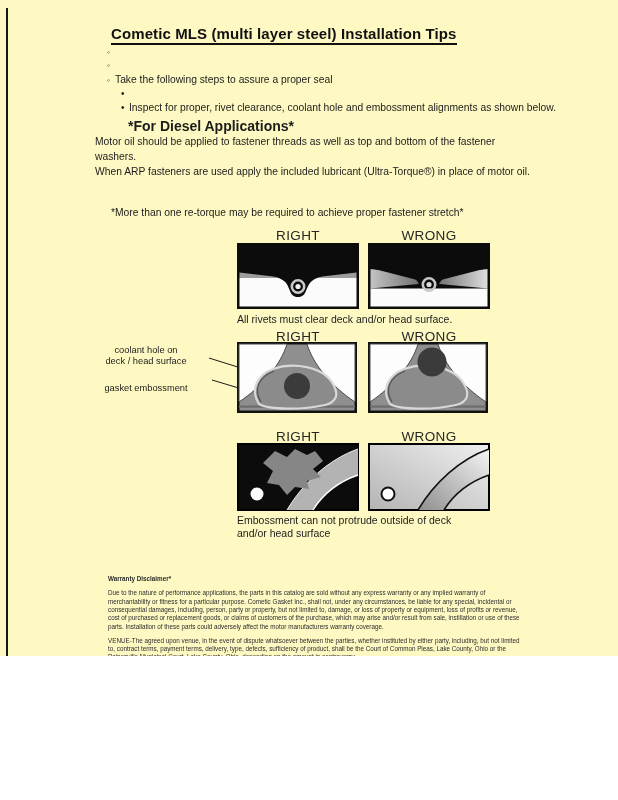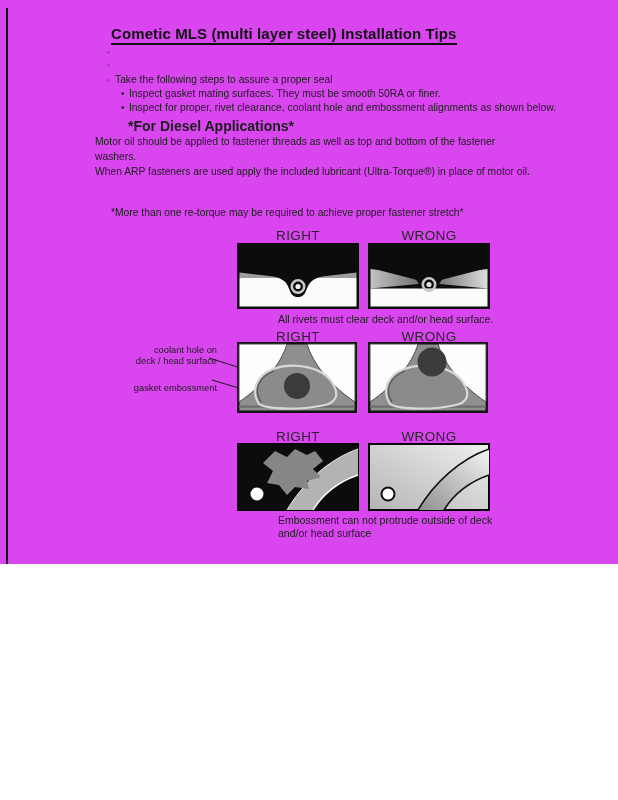--- a/index.html
+++ b/index.html
@@ -1,38 +1,38 @@
 <!DOCTYPE html>
 <html><head>
 <meta charset="utf-8">
 <style>
   html,body{margin:0;padding:0;background:#ffffff;}
   .page{
-    position:relative;width:618px;height:564px;background:#d946ef;
+    position:relative;width:618px;height:656px;background:#fef9c3;
     font-family:"Liberation Sans","DejaVu Sans",sans-serif;color:#1c1c1c;overflow:hidden;
   }
   .edge-line{position:absolute;left:6px;top:8px;width:2px;height:785px;background:#161616;}
   .title{
     position:absolute;left:111px;top:25px;margin:0;font-size:15px;font-weight:bold;
     color:#111;border-bottom:2px solid #111;padding-bottom:1px;letter-spacing:.1px;
   }
   .bullets{position:absolute;left:107px;top:46px;font-size:10.3px;line-height:13.4px;}
   .bullet-row{display:flex;align-items:baseline;}
   .bullet-row .glyph{width:7px;font-size:8.5px;flex:0 0 auto;margin-right:1px;}
   .bullet-row.sub{margin-left:14px;}
   .bullet-row.sub .glyph{font-size:10px;}
   .diesel-h{position:absolute;left:128px;top:118px;font-size:14px;font-weight:bold;}
   .para{position:absolute;left:95px;width:440px;font-size:10.3px;line-height:15px;white-space:pre-line;}
   .p1{top:134px;}
   .p2{top:165px;}
   .note{position:absolute;left:111px;top:207px;font-size:10.3px;}
   .dg-label{position:absolute;width:122px;text-align:center;font-size:13.5px;letter-spacing:.4px;color:#262626;}
   .dg-svg{position:absolute;display:block;}
-  .caption{position:absolute;font-size:10.5px;line-height:13px;color:#1c1c1c;white-space:pre-line;margin-left:41px;}
-  .annotations{position:absolute;left:95px;top:345px;width:122px;text-align:right;font-size:9.3px;line-height:10.8px;color:#1c1c1c;}
+  .caption{position:absolute;font-size:10.5px;line-height:13px;color:#1c1c1c;white-space:pre-line;}
+  .annotations{position:absolute;left:85px;top:345px;width:122px;text-align:center;font-size:9.3px;line-height:10.8px;color:#1c1c1c;}
   .annotations .ann2{margin-top:16px;}
   .leader-svg{position:absolute;left:205px;top:352px;}
   .legal{position:absolute;left:108px;top:575px;width:414px;font-size:6.3px;line-height:1.33;color:#2b2b2b;}
   .legal .lh{font-weight:bold;margin:0 0 6px 0;}
   .legal p{margin:0 0 5.5px 0;white-space:pre-line;}
   .footer-code{position:absolute;left:392px;top:782px;font-size:13px;color:#333;}
 </style>
 </head>
 <body>
 
@@ -48,21 +48,20 @@
     </div>
     <div class="bullet-row">
       <span class="glyph">◦</span>
     </div>
     <div class="bullet-row">
       <span class="glyph">◦</span>
       <span>Take the following steps to assure a proper seal</span>
     </div>
     <div class="bullet-row sub">
       <span class="glyph">•</span>
-      <span>Inspect gasket mating surfaces.  They must be smooth 50RA or finer.</span>
     </div>
     <div class="bullet-row sub">
       <span class="glyph">•</span>
       <span>Inspect for proper, rivet clearance, coolant hole and embossment alignments as shown below.</span>
     </div>
   </div>
 
   <div class="diesel-h">*For Diesel Applications*</div>
   <div class="para p1">Motor oil should be applied to fastener threads as well as top and bottom of the fastener washers.
 When ARP fasteners are used apply the included lubricant (Ultra-Torque®) in place of motor oil.</div>

